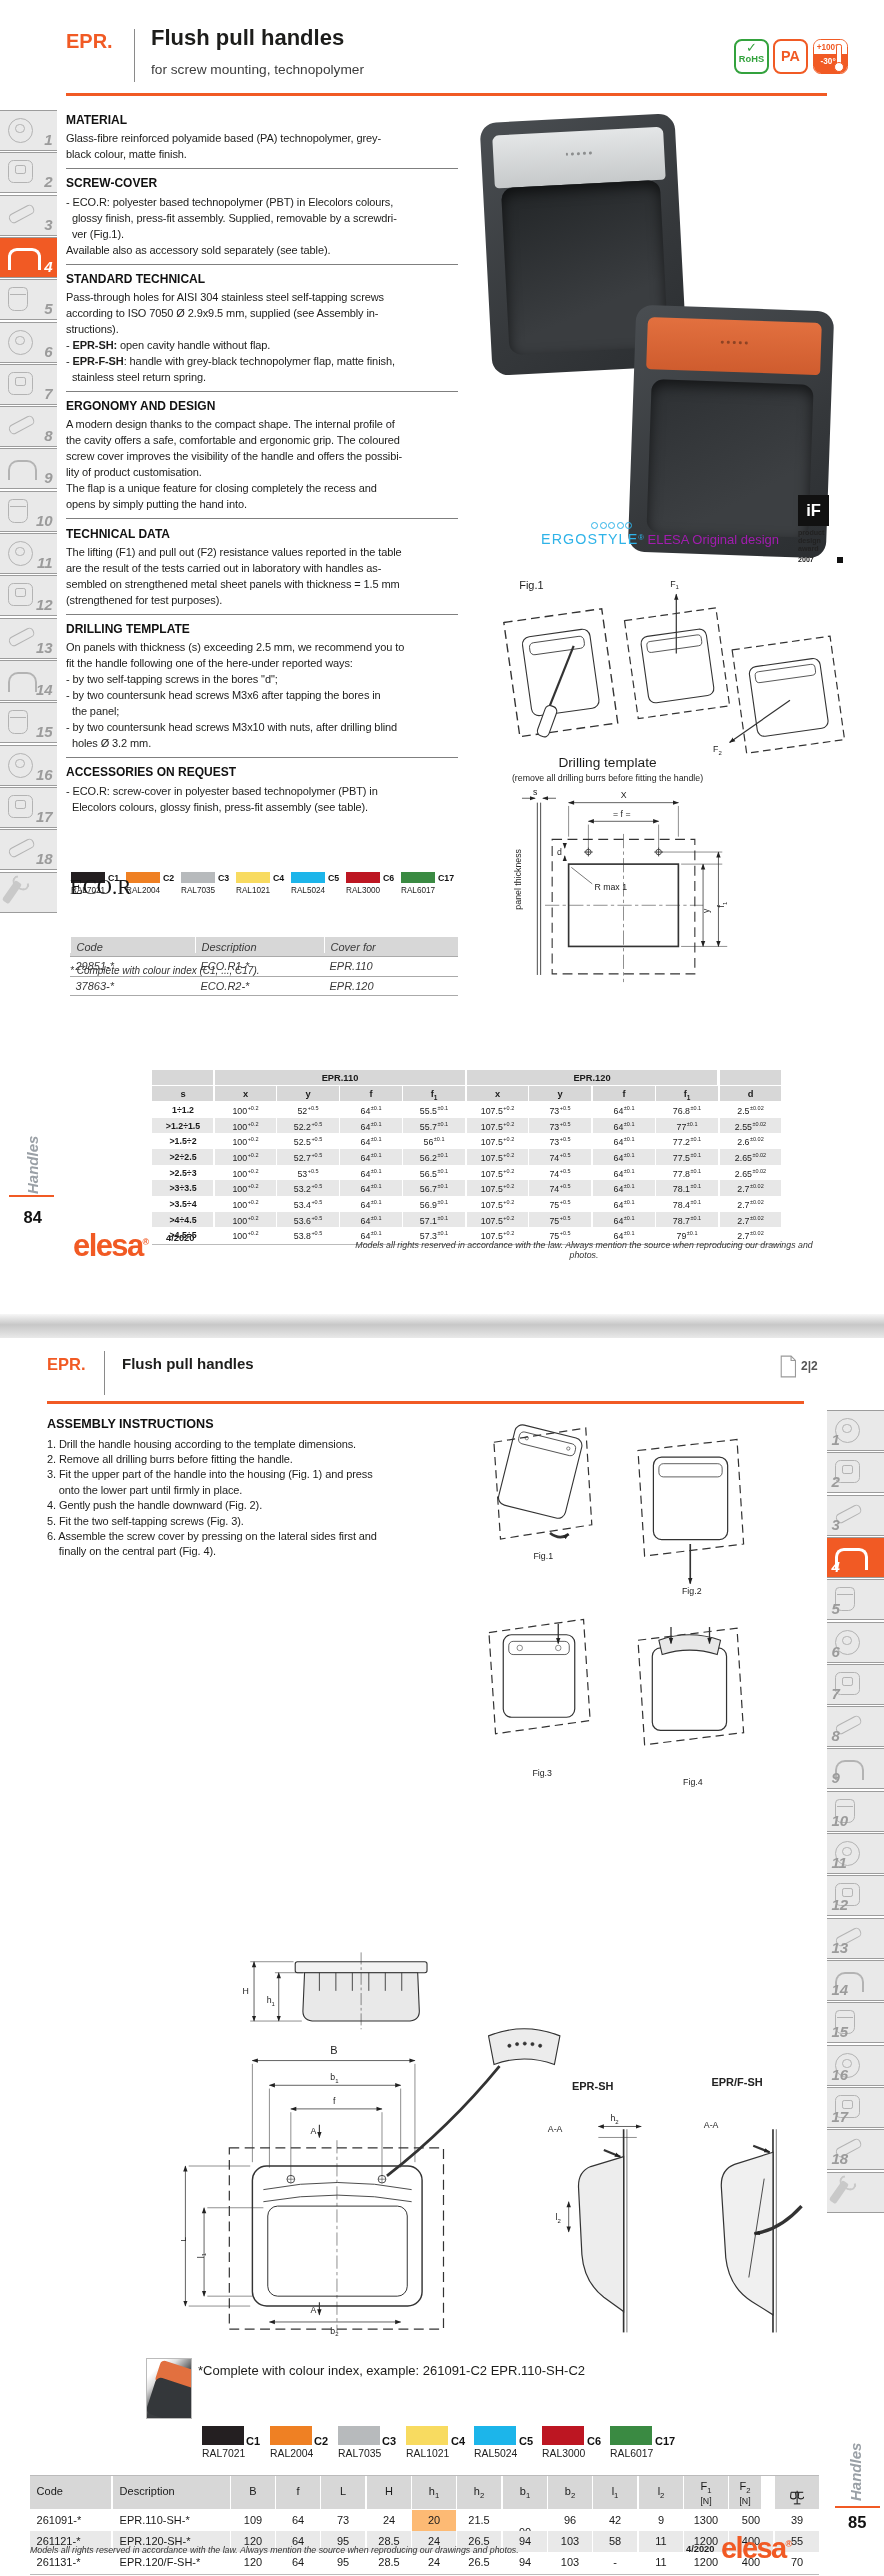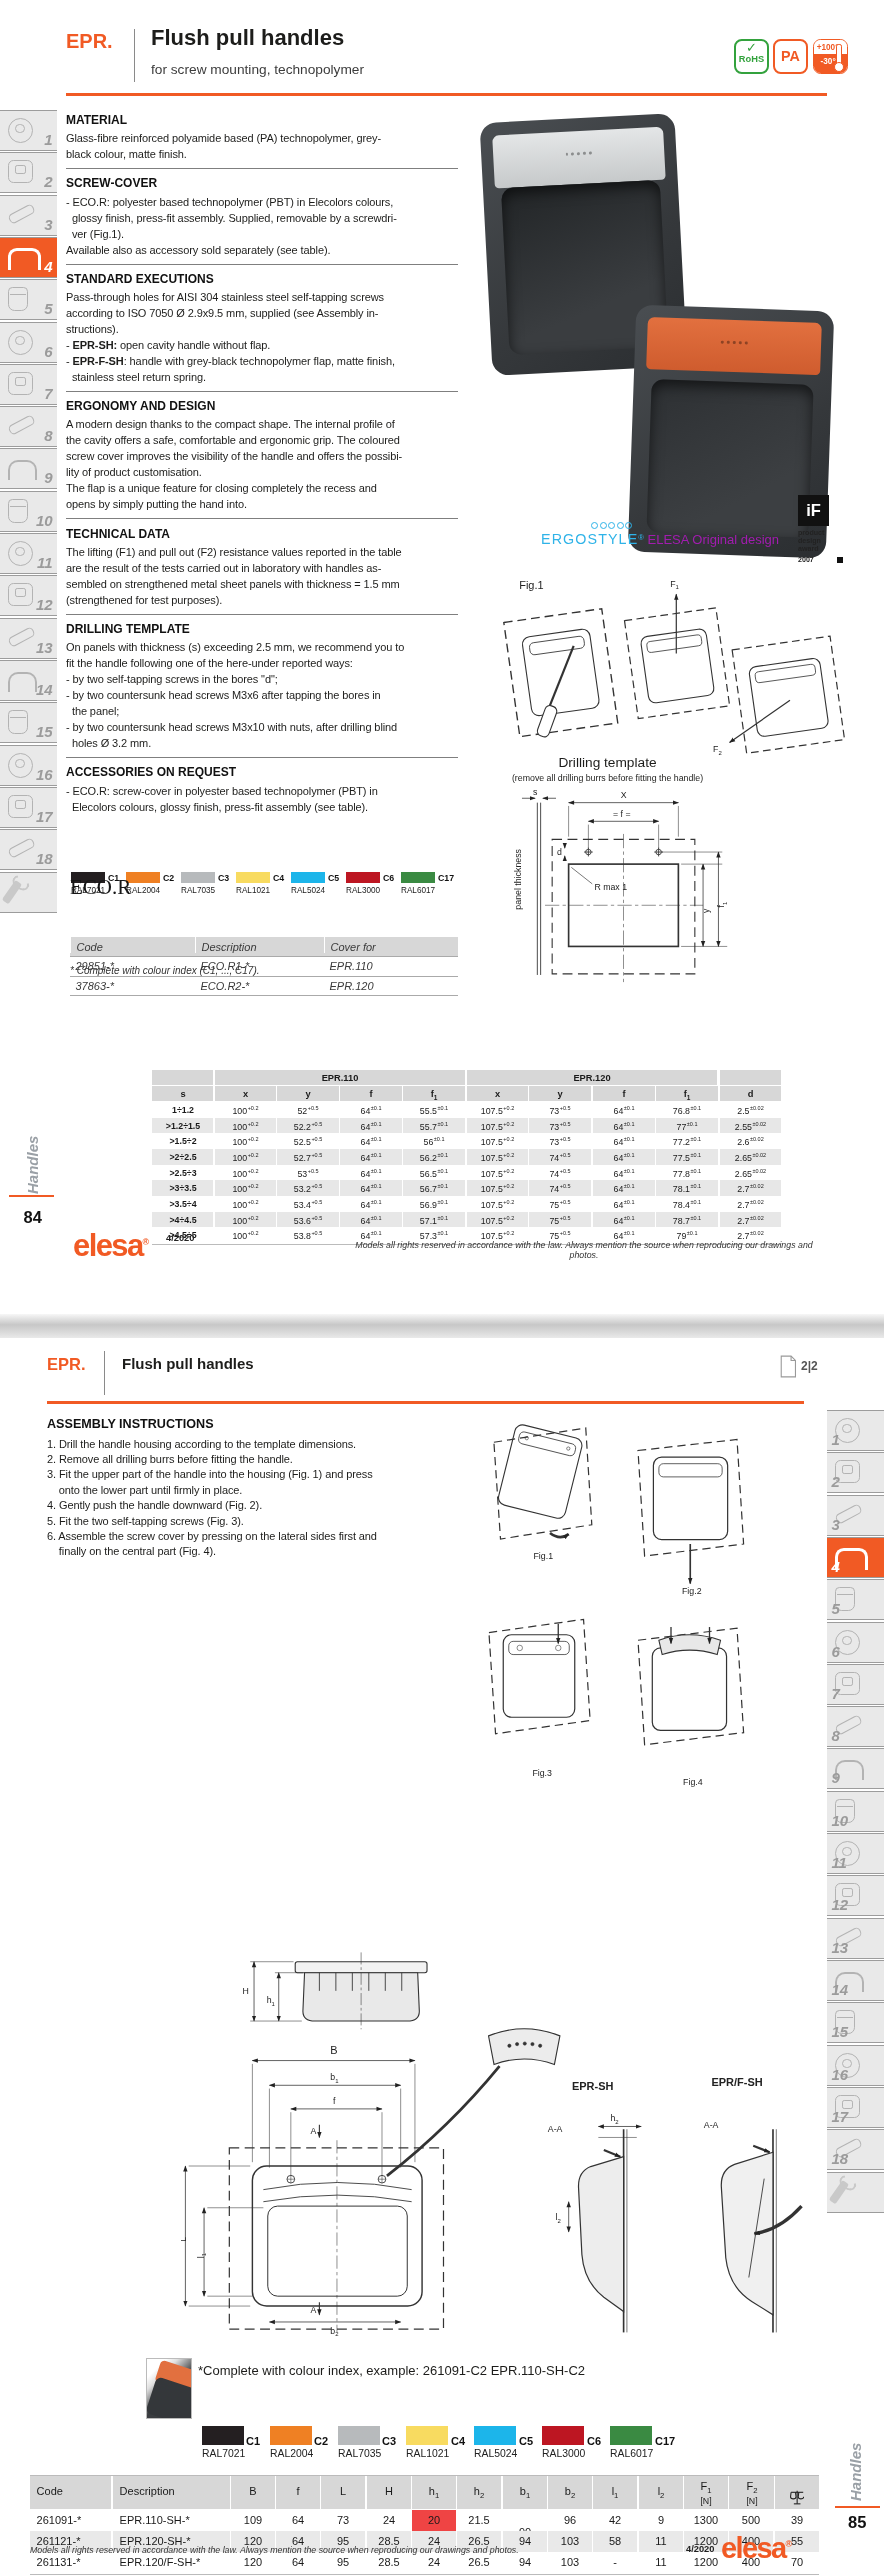--- a/index.html
+++ b/index.html
@@ -257,21 +257,21 @@
       <div class="sec-h">MATERIAL</div>
       <div class="sec-line">Glass-fibre reinforced polyamide based (PA) technopolymer, grey-</div>
       <div class="sec-line">black colour, matte finish.</div>
       <div class="sec-div"></div>
       <div class="sec-h">SCREW-COVER</div>
       <div class="sec-line">- ECO.R: polyester based technopolymer (PBT) in Elecolors colours,</div>
       <div class="sec-line">  glossy finish, press-fit assembly. Supplied, removable by a screwdri-</div>
       <div class="sec-line">  ver (Fig.1).</div>
       <div class="sec-line">Available also as accessory sold separately (see table).</div>
       <div class="sec-div"></div>
-      <div class="sec-h">STANDARD EXECUTIONS</div>
+      <div class="sec-h">STANDARD TECHNICAL</div>
       <div class="sec-line">Pass-through holes for AISI 304 stainless steel self-tapping screws</div>
       <div class="sec-line">according to ISO 7050 Ø 2.9x9.5 mm, supplied (see Assembly in-</div>
       <div class="sec-line">structions).</div>
       <div class="sec-line">- <b>EPR-SH:</b> open cavity handle without flap.</div>
       <div class="sec-line">- <b>EPR-F-SH</b>: handle with grey-black technopolymer flap, matte finish,</div>
       <div class="sec-line">  stainless steel return spring.</div>
       <div class="sec-div"></div>
       <div class="sec-h">ERGONOMY AND DESIGN</div>
       <div class="sec-line">A modern design thanks to the compact shape. The internal profile of</div>
       <div class="sec-line">the cavity offers a safe, comfortable and ergonomic grip. The coloured</div>
@@ -883,37 +883,37 @@
       <div class="mt-cell mt-head" style="left: 275px; top: 2441px; width: 45px; height: 33px; padding-top: 9.3px;">f</div>
       <div class="mt-cell mt-head" style="left: 320px; top: 2441px; width: 45px; height: 33px; padding-top: 9.3px;">L</div>
       <div class="mt-cell mt-head" style="left: 366px; top: 2441px; width: 45px; height: 33px; padding-top: 9.3px;">H</div>
       <div class="mt-cell mt-head" style="left: 411px; top: 2441px; width: 45px; height: 33px; padding-top: 9.3px;">h<sub>1</sub></div>
       <div class="mt-cell mt-head" style="left: 456px; top: 2441px; width: 45px; height: 33px; padding-top: 9.3px;">h<sub>2</sub></div>
       <div class="mt-cell mt-head" style="left: 502px; top: 2441px; width: 45px; height: 33px; padding-top: 9.3px;">b<sub>1</sub></div>
       <div class="mt-cell mt-head" style="left: 547px; top: 2441px; width: 45px; height: 33px; padding-top: 9.3px;">b<sub>2</sub></div>
       <div class="mt-cell mt-head" style="left: 592px; top: 2441px; width: 45px; height: 33px; padding-top: 9.3px;">l<sub>1</sub></div>
       <div class="mt-cell mt-head" style="left: 638px; top: 2441px; width: 45px; height: 33px; padding-top: 9.3px;">l<sub>2</sub></div>
       <div class="mt-cell mt-head" style="left: 683px; top: 2441px; width: 45px; height: 33px; padding-top: 4.4px;">F<sub>1</sub><div class="mt-unit">[N]</div></div>
-      <div class="mt-cell mt-head" style="left: 728px; top: 2441px; width: 47px; height: 33px; padding-top: 4.4px;">F<sub>2</sub><div class="mt-unit">[N]</div></div>
+      <div class="mt-cell mt-head" style="left: 728px; top: 2441px; width: 33px; height: 33px; padding-top: 4.4px;">F<sub>2</sub><div class="mt-unit">[N]</div></div>
       <div class="mt-cell mt-head" style="left: 774px; top: 2441px; width: 45px; height: 33px; padding-top: 9.3px;"><svg width="14.3" height="16.5" viewBox="0 0 26 30" style="margin-top:3.3px;">
           <g stroke="#222" fill="none" stroke-width="2">
             <line x1="13" y1="3" x2="13" y2="27"></line>
             <line x1="2" y1="6" x2="24" y2="6"></line>
             <path d="M2,6 l-1,8 a5,4 0 0 0 10 0 l-1,-8"></path>
             <path d="M24,6 l-1,8 a5,4 0 0 0 10 0" transform="translate(-8,0)"></path>
             <line x1="7" y1="27" x2="19" y2="27"></line>
           </g>
         </svg></div>
       <div class="mt-cell" style="left: 30px; top: 2475px; width: 81px; height: 21px; background: rgb(255, 255, 255); padding-top: 4.4px; border-left: none; text-align: left; padding-left: 6.6px;">261091-*</div>
       <div class="mt-cell" style="left: 112px; top: 2475px; width: 118px; height: 21px; background: rgb(255, 255, 255); padding-top: 4.4px; text-align: left; padding-left: 6.6px;">EPR.110-SH-*</div>
       <div class="mt-cell" style="left: 230px; top: 2475px; width: 45px; height: 21px; background: rgb(255, 255, 255); padding-top: 4.4px;">109</div>
       <div class="mt-cell" style="left: 275px; top: 2475px; width: 45px; height: 21px; background: rgb(255, 255, 255); padding-top: 4.4px;">64</div>
       <div class="mt-cell" style="left: 320px; top: 2475px; width: 45px; height: 21px; background: rgb(255, 255, 255); padding-top: 4.4px;">73</div>
       <div class="mt-cell" style="left: 366px; top: 2475px; width: 45px; height: 21px; background: rgb(255, 255, 255); padding-top: 4.4px;">24</div>
-      <div class="mt-cell" style="left: 411px; top: 2475px; width: 45px; height: 37px; background: #ef4444; padding-top: 4.4px;">20</div>
+      <div class="mt-cell" style="left: 411px; top: 2475px; width: 45px; height: 37px; background: #fdba74; padding-top: 4.4px;">20</div>
       <div class="mt-cell" style="left: 456px; top: 2475px; width: 45px; height: 21px; background: rgb(255, 255, 255); padding-top: 4.4px;">21.5</div>
       <div class="mt-cell" style="left: 502px; top: 2475px; width: 45px; height: 21px; background: rgb(255, 255, 255); padding-top: 16px;">90</div>
       <div class="mt-cell" style="left: 547px; top: 2475px; width: 45px; height: 21px; background: rgb(255, 255, 255); padding-top: 4.4px;">96</div>
       <div class="mt-cell" style="left: 592px; top: 2475px; width: 45px; height: 21px; background: rgb(255, 255, 255); padding-top: 4.4px;">42</div>
       <div class="mt-cell" style="left: 638px; top: 2475px; width: 45px; height: 21px; background: rgb(255, 255, 255); padding-top: 4.4px;">9</div>
       <div class="mt-cell" style="left: 683px; top: 2475px; width: 45px; height: 21px; background: rgb(255, 255, 255); padding-top: 4.4px;">1300</div>
       <div class="mt-cell" style="left: 728px; top: 2475px; width: 45px; height: 21px; background: rgb(255, 255, 255); padding-top: 4.4px;">500</div>
       <div class="mt-cell" style="left: 774px; top: 2475px; width: 45px; height: 21px; background: rgb(255, 255, 255); padding-top: 4.4px;">39</div>
       <div class="mt-cell" style="left: 30px; top: 2496px; width: 81px; height: 21px; background: rgb(233, 233, 233); padding-top: 4.4px; border-left: none; text-align: left; padding-left: 6.6px;">261121-*</div>
       <div class="mt-cell" style="left: 112px; top: 2496px; width: 118px; height: 21px; background: rgb(233, 233, 233); padding-top: 4.4px; text-align: left; padding-left: 6.6px;">EPR.120-SH-*</div>

